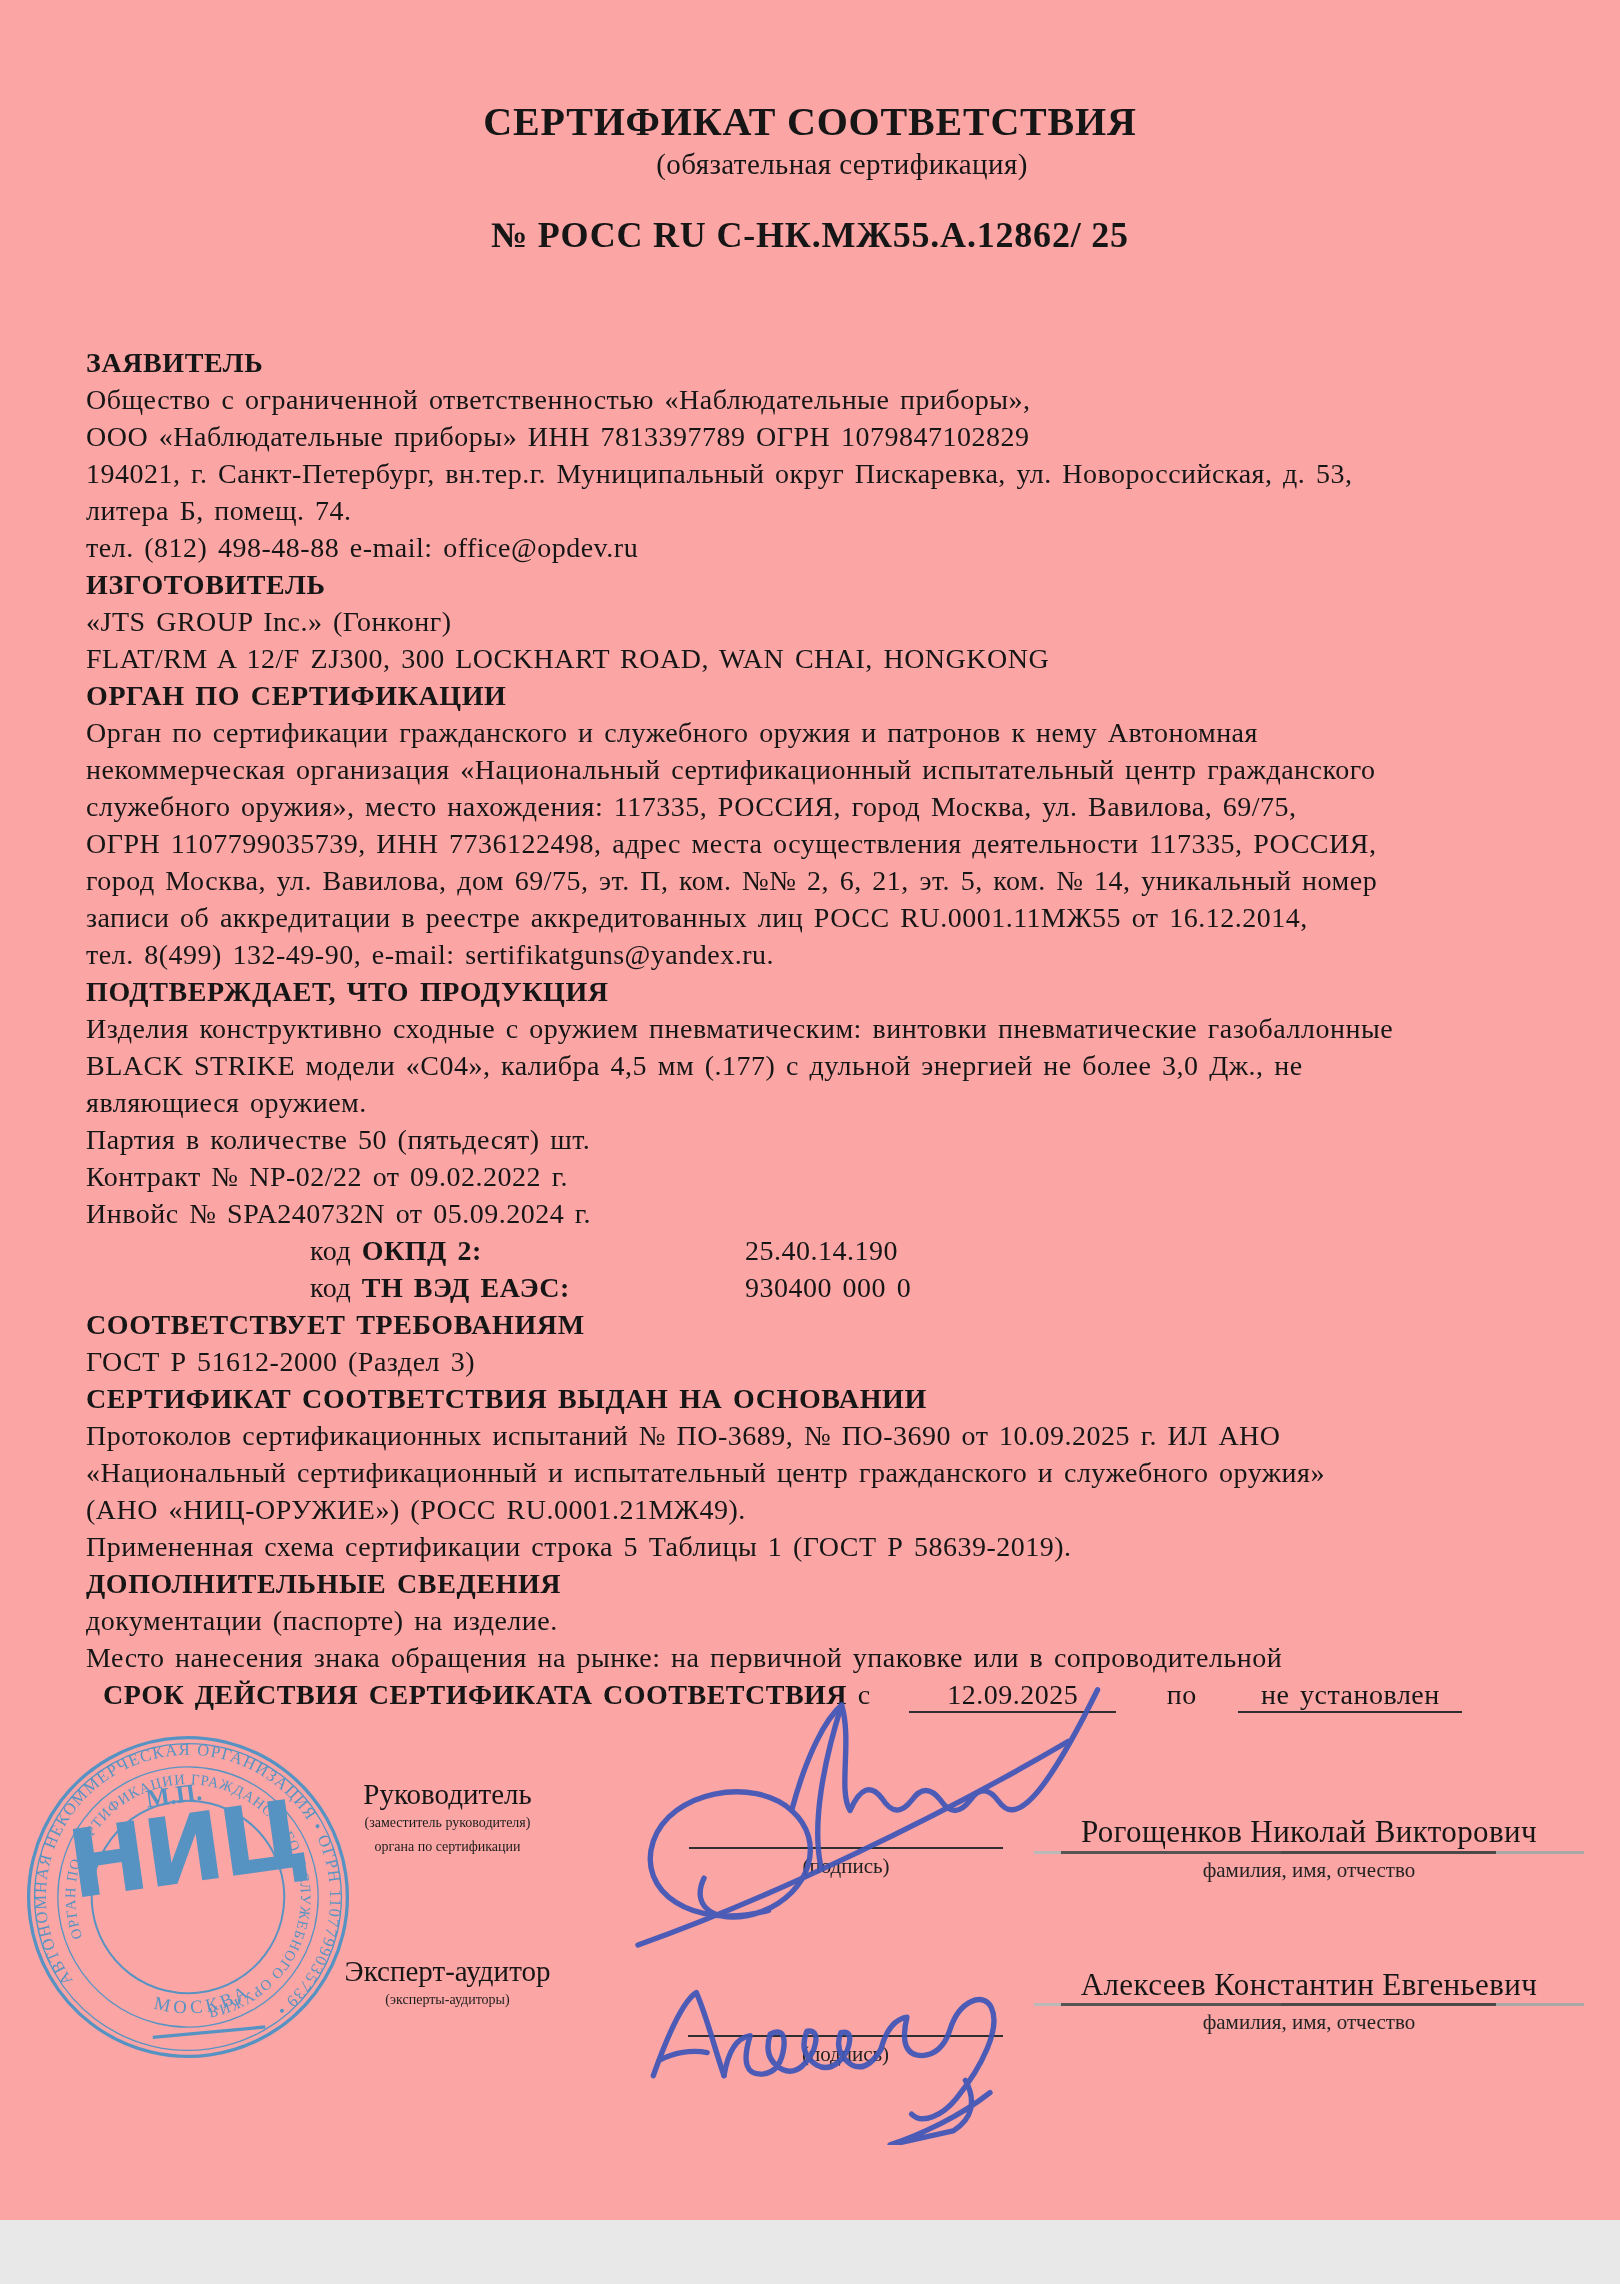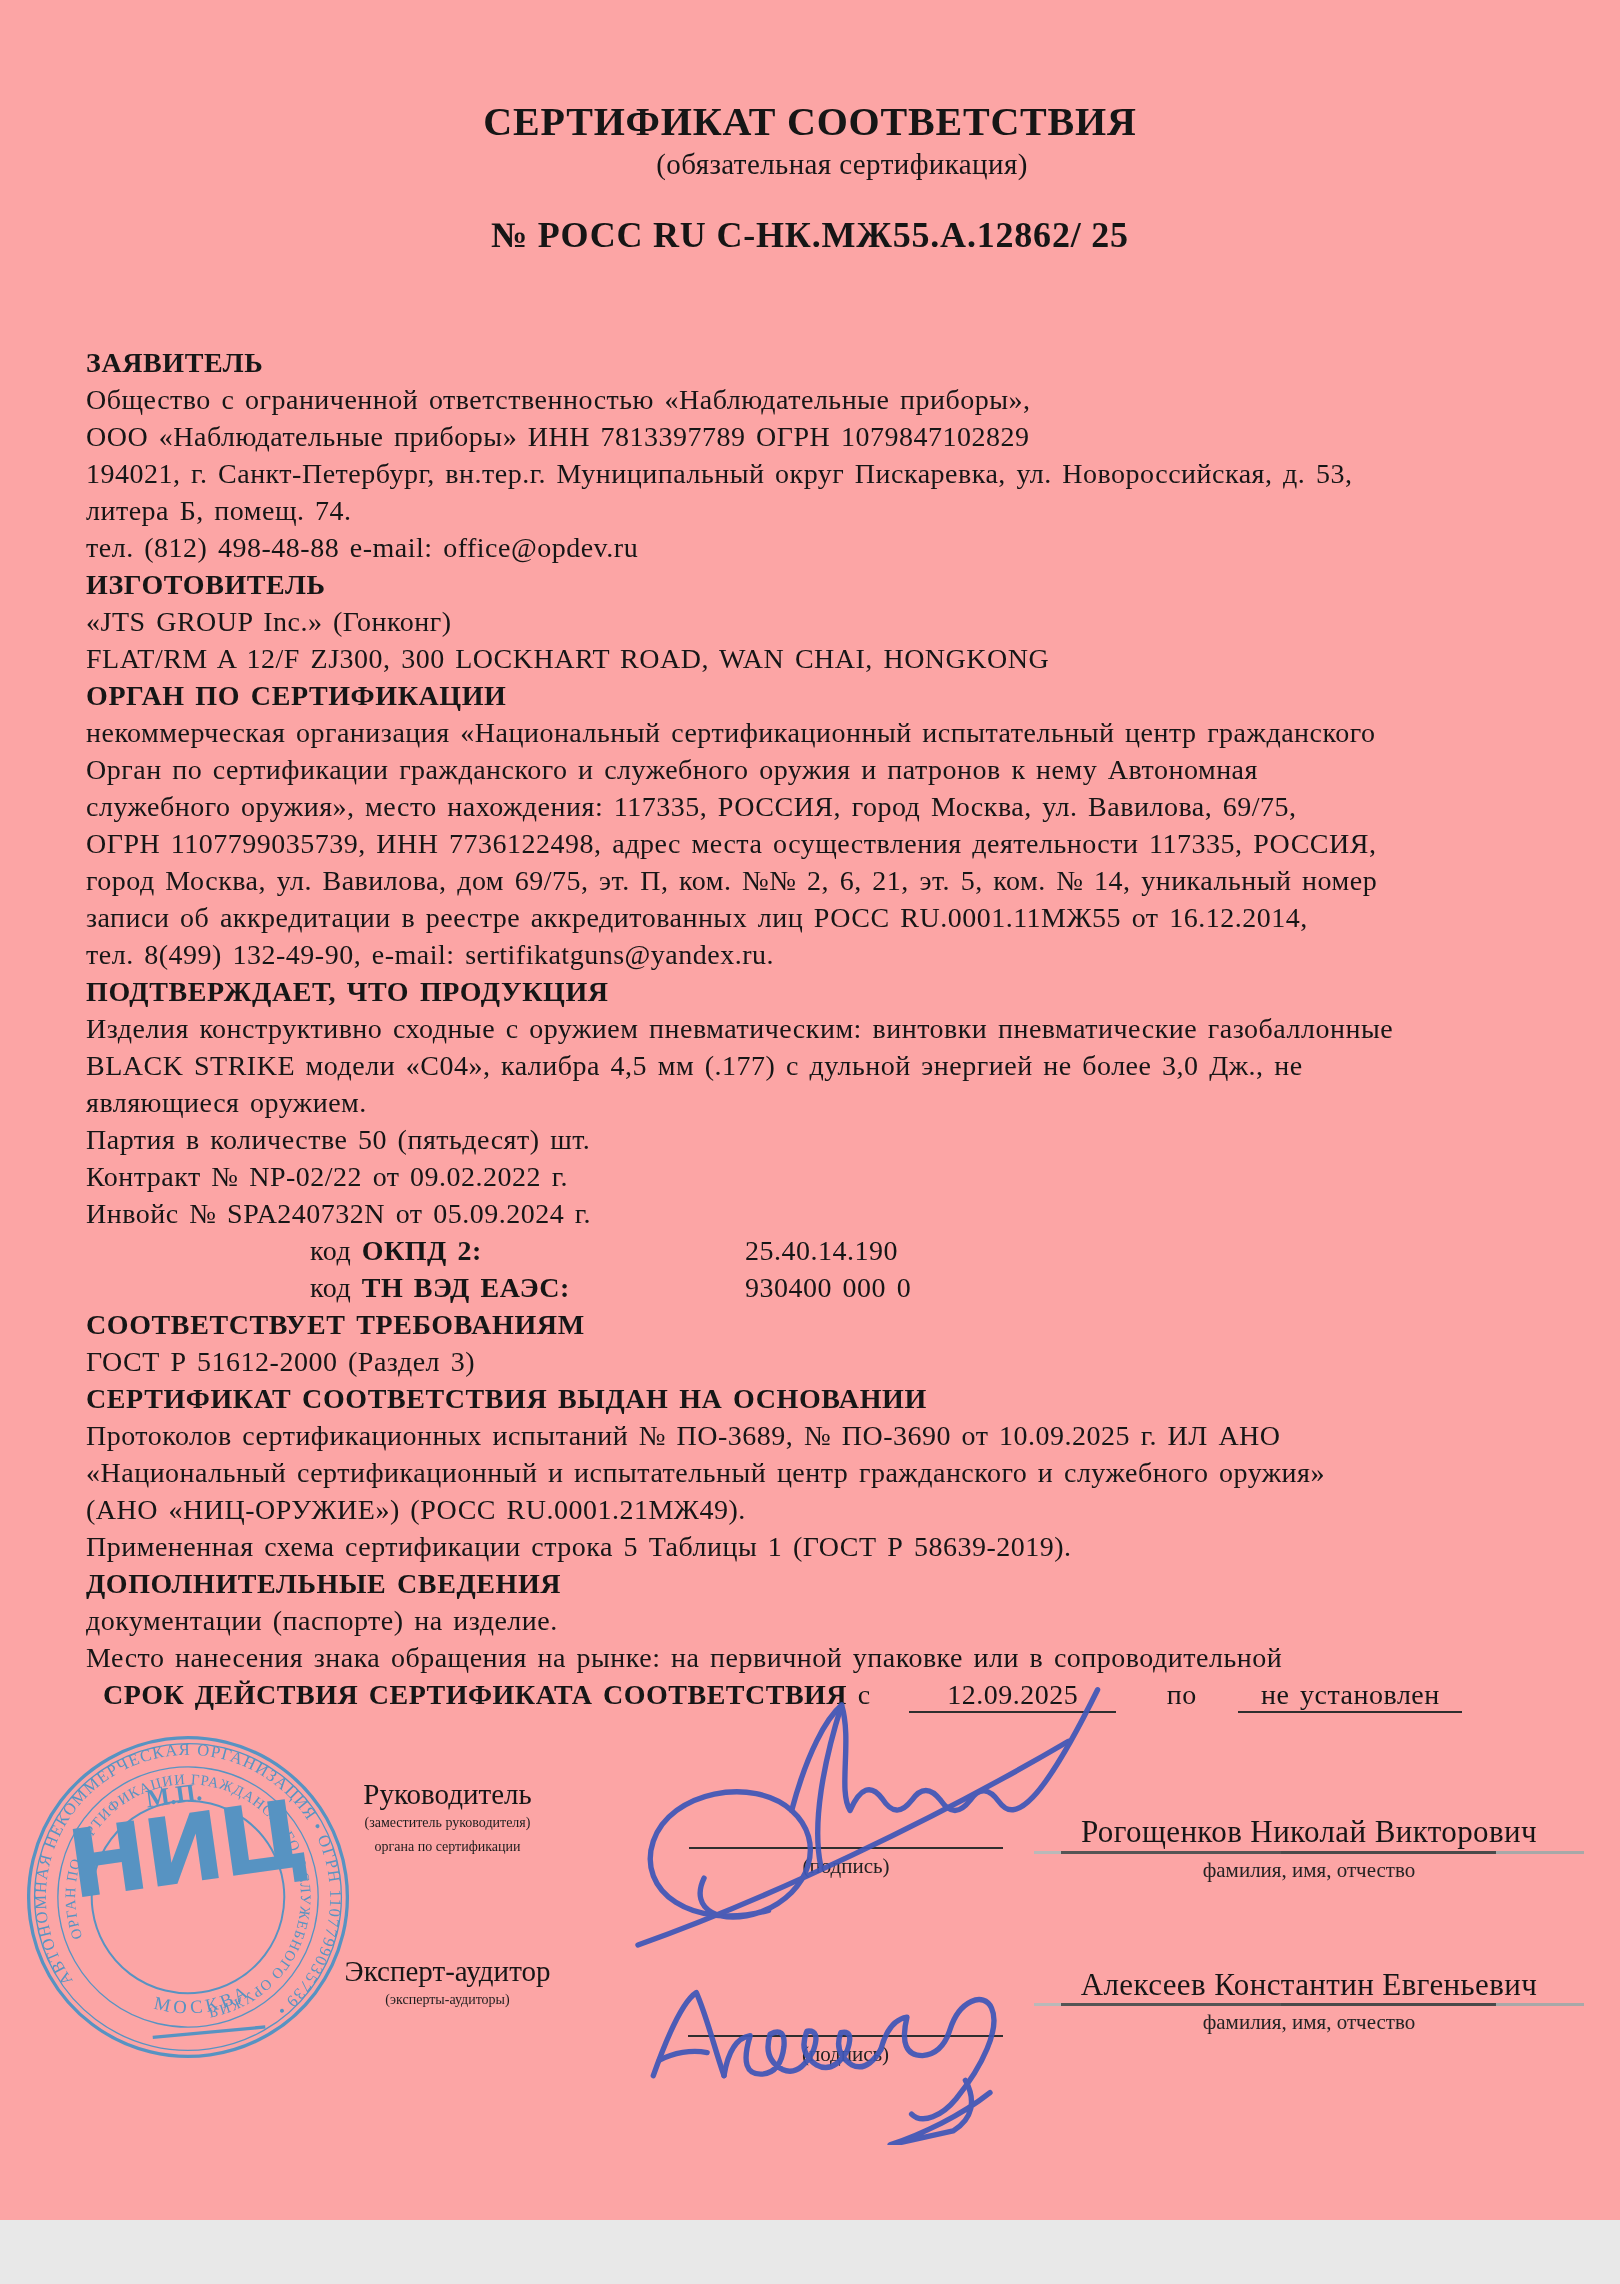--- a/index.html
+++ b/index.html
@@ -72,22 +72,22 @@
     <div>ООО «Наблюдательные приборы» ИНН 7813397789 ОГРН 1079847102829</div>
     <div>194021, г. Санкт-Петербург, вн.тер.г. Муниципальный округ Пискаревка, ул. Новороссийская, д. 53,</div>
     <div>литера Б, помещ. 74.</div>
     <div>тел. (812) 498-48-88 e-mail: office@opdev.ru</div>
 
     <div class="h">ИЗГОТОВИТЕЛЬ</div>
     <div>«JTS GROUP Inc.» (Гонконг)</div>
     <div>FLAT/RM A 12/F ZJ300, 300 LOCKHART ROAD, WAN CHAI, HONGKONG</div>
 
     <div class="h">ОРГАН ПО СЕРТИФИКАЦИИ</div>
+    <div>Орган по сертификации гражданского и служебного оружия и патронов к нему Автономная</div>
     <div>некоммерческая организация «Национальный сертификационный испытательный центр гражданского</div>
-    <div>Орган по сертификации гражданского и служебного оружия и патронов к нему Автономная</div>
     <div>служебного оружия», место нахождения: 117335, РОССИЯ, город Москва, ул. Вавилова, 69/75,</div>
     <div>ОГРН 1107799035739, ИНН 7736122498, адрес места осуществления деятельности 117335, РОССИЯ,</div>
     <div>город Москва, ул. Вавилова, дом 69/75, эт. П, ком. №№ 2, 6, 21, эт. 5, ком. № 14, уникальный номер</div>
     <div>записи об аккредитации в реестре аккредитованных лиц РОСС RU.0001.11МЖ55 от 16.12.2014,</div>
     <div>тел. 8(499) 132-49-90, e-mail: sertifikatguns@yandex.ru.</div>
 
     <div class="h">ПОДТВЕРЖДАЕТ, ЧТО ПРОДУКЦИЯ</div>
     <div>Изделия конструктивно сходные с оружием пневматическим: винтовки пневматические газобаллонные</div>
     <div>BLACK STRIKE модели «С04», калибра 4,5 мм (.177) с дульной энергией не более 3,0 Дж., не</div>
     <div>являющиеся оружием.</div>

